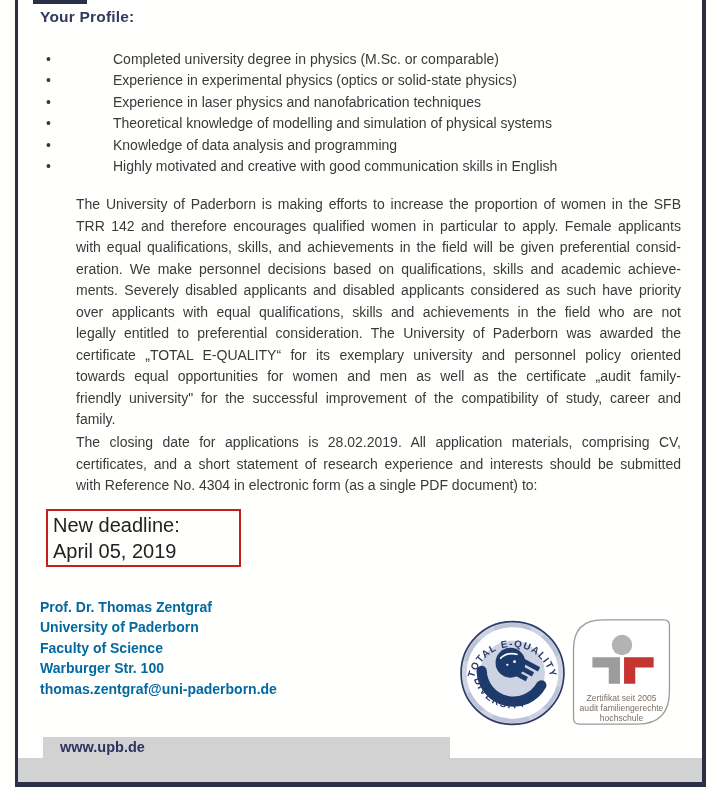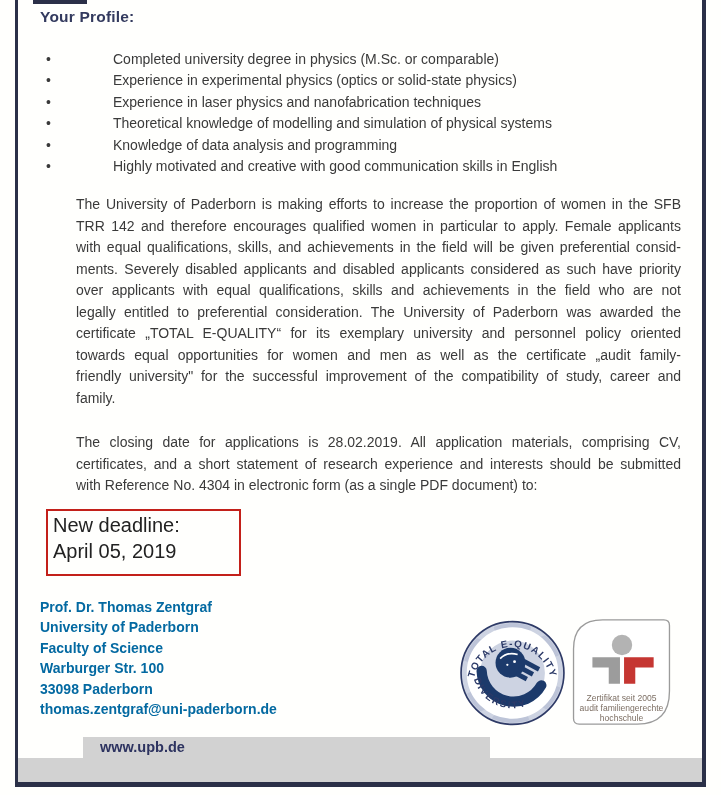--- a/index.html
+++ b/index.html
@@ -23,34 +23,33 @@
   .bullet-mark{width:67px;flex:0 0 67px;}
 
   .para{position:absolute;left:40px;width:641px;color:#3a3a3a;font-size:14px;}
   .jline{line-height:21.5px;text-align:justify;text-align-last:justify;margin-left:36px;}
   .jline.last{text-align-last:left;}
   .b{font-weight:normal;}
 
   .deadline-box{
     position:absolute;left:46px;top:509px;width:186px;height:53px;
     border:2px solid #c3201a;color:#222;font-size:20px;line-height:26px;
-    padding:1px 0 9px 5px;background:#fffffd;
+    padding:1px 0 0 5px;background:#fffffd;
   }
 
   .contact{position:absolute;left:40px;top:597px;font-size:14px;font-weight:bold;
     color:#0369a1;line-height:20.4px;}
 
   .logo-teq{position:absolute;left:459px;top:619px;width:107px;height:108px;}
   .logo-audit{position:absolute;left:572px;top:618px;width:99px;height:108px;}
 
   .url-strip{
     position:absolute;left:43px;top:737px;width:407px;height:21px;background:#d2d2d2;
     font-size:14.5px;font-weight:bold;color:#2d3360;line-height:21px;padding-left:17px;
     box-sizing:border-box;
-    margin-left:40px;
   }
   .gray-band{position:absolute;left:18px;top:758px;width:684px;height:24px;background:#d2d2d2;}
 </style>
 </head>
 <body>
 
 <div class="page">
 
   <div class="b-left"></div>
   <div class="b-right"></div>
@@ -83,20 +82,21 @@
     <div class="bullet-row">
       <span class="bullet-mark">•</span>
       <span>Highly motivated and creative with good communication skills in English</span>
     </div>
   </div>
 
   <div class="para" style="top:194px">
     <div class="jline">The University of Paderborn is making efforts to increase the proportion of women in the SFB</div>
     <div class="jline">TRR 142 and therefore encourages qualified women in particular to apply. Female applicants</div>
     <div class="jline">with equal qualifications, skills, and achievements in the field will be given preferential consid-</div>
+    <div class="jline">eration. We make personnel decisions based on qualifications, skills and academic achieve-</div>
     <div class="jline">ments. Severely disabled applicants and disabled applicants considered as such have priority</div>
     <div class="jline">over applicants with equal qualifications, skills and achievements in the field who are not</div>
     <div class="jline">legally entitled to preferential consideration. The University of Paderborn was awarded the</div>
     <div class="jline">certificate „TOTAL E-QUALITY“ for its exemplary university and personnel policy oriented</div>
     <div class="jline">towards equal opportunities for women and men as well as the certificate „audit family-</div>
     <div class="jline">friendly university" for the successful improvement of the compatibility of study, career and</div>
     <div class="jline last">family.</div>
   </div>
 
   <div class="para" style="top:432px">
@@ -112,21 +112,20 @@
   <div class="deadline-box">
     <div>New deadline:</div>
     <div>April 05, 2019</div>
   </div>
 
   <div class="contact">
     <div>Prof. Dr. Thomas Zentgraf</div>
     <div>University of Paderborn</div>
     <div>Faculty of Science</div>
     <div>Warburger Str. 100</div>
-    <div>33098 Paderborn</div>
     <div>thomas.zentgraf@uni-paderborn.de</div>
   </div>
 
   <svg class="logo-teq" viewBox="0 0 104 104">
     <defs>
       <clipPath id="teqClip">
           <circle cx="52" cy="52" r="48.5"></circle>
         </clipPath>
       <path id="arcTop" d="M 15 56 A 38 38 0 0 1 89 56"></path>
       <path id="arcBottom" d="M 14 56 A 39 39 0 0 0 90 56"></path>

